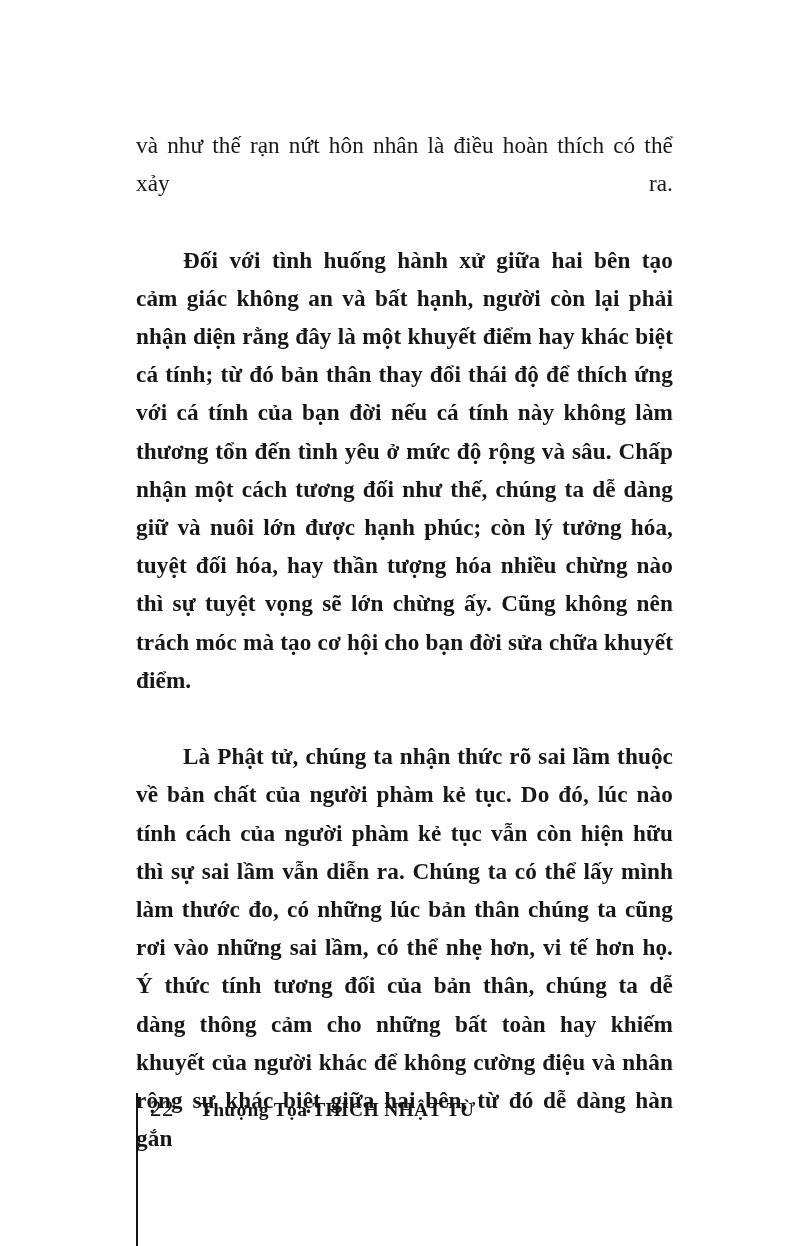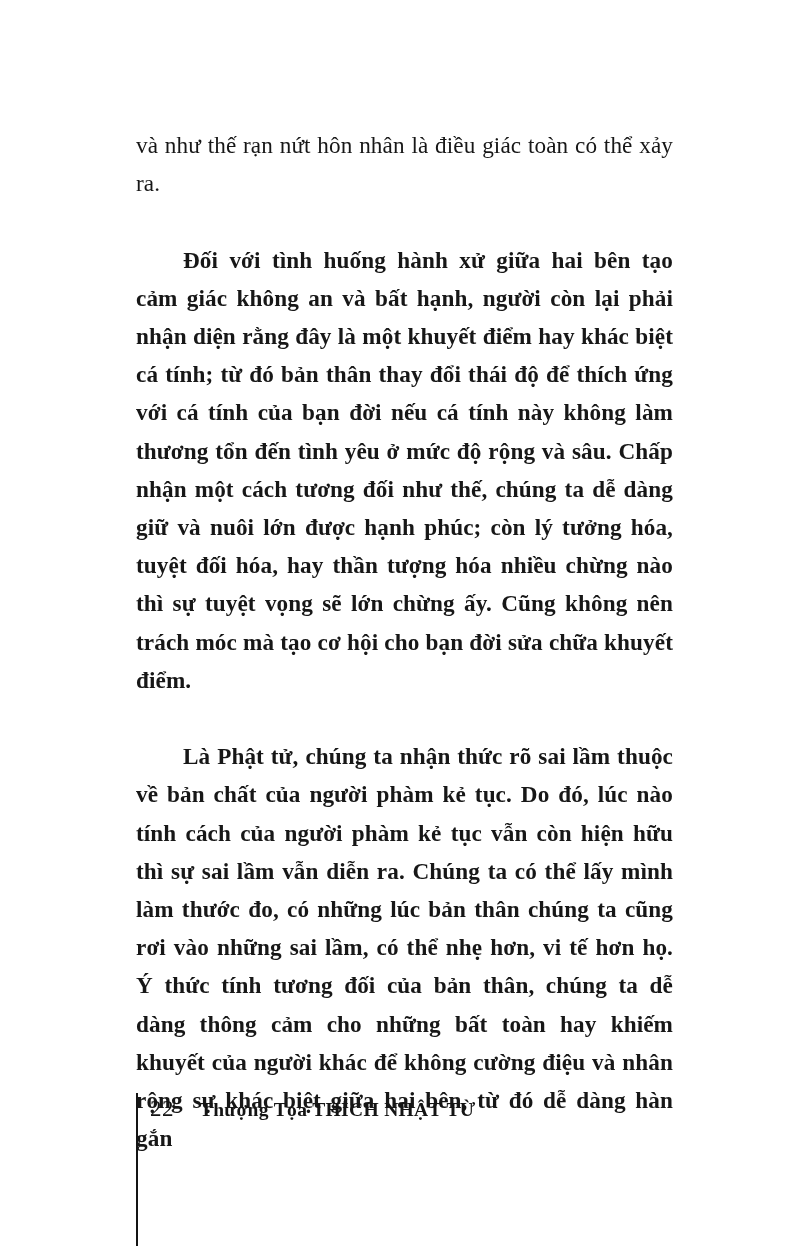--- a/index.html
+++ b/index.html
@@ -91,21 +91,21 @@
     letter-spacing: 0.35px;
   }
 </style>
 </head>
 <body>
 
 <div class="page">
 
   <div class="text-column">
 
-    <p class="body-paragraph continuation">và như thế rạn nứt hôn nhân là điều giác toàn có thể xảy ra.</p>
+    <p class="body-paragraph continuation">và như thế rạn nứt hôn nhân là điều hoàn thích có thể xảy ra.</p>
 
     <p class="body-paragraph indented">Đối với tình huống hành xử giữa hai bên tạo cảm giác không an và bất hạnh, người còn lại phải nhận diện rằng đây là một khuyết điểm hay khác biệt cá tính; từ đó bản thân thay đổi thái độ để thích ứng với cá tính của bạn đời nếu cá tính này không làm thương tổn đến tình yêu ở mức độ rộng và sâu. Chấp nhận một cách tương đối như thế, chúng ta dễ dàng giữ và nuôi lớn được hạnh phúc; còn lý tưởng hóa, tuyệt đối hóa, hay thần tượng hóa nhiều chừng nào thì sự tuyệt vọng sẽ lớn chừng ấy. Cũng không nên trách móc mà tạo cơ hội cho bạn đời sửa chữa khuyết điểm.</p>
 
     <p class="body-paragraph indented">Là Phật tử, chúng ta nhận thức rõ sai lầm thuộc về bản chất của người phàm kẻ tục. Do đó, lúc nào tính cách của người phàm kẻ tục vẫn còn hiện hữu thì sự sai lầm vẫn diễn ra. Chúng ta có thể lấy mình làm thước đo, có những lúc bản thân chúng ta cũng rơi vào những sai lầm, có thể nhẹ hơn, vi tế hơn họ. Ý thức tính tương đối của bản thân, chúng ta dễ dàng thông cảm cho những bất toàn hay khiếm khuyết của người khác để không cường điệu và nhân rộng sự khác biệt giữa hai bên, từ đó dễ dàng hàn gắn</p>
 
   </div>
 
   <div class="footer-rule"></div>
 
   <div class="footer-inner">

